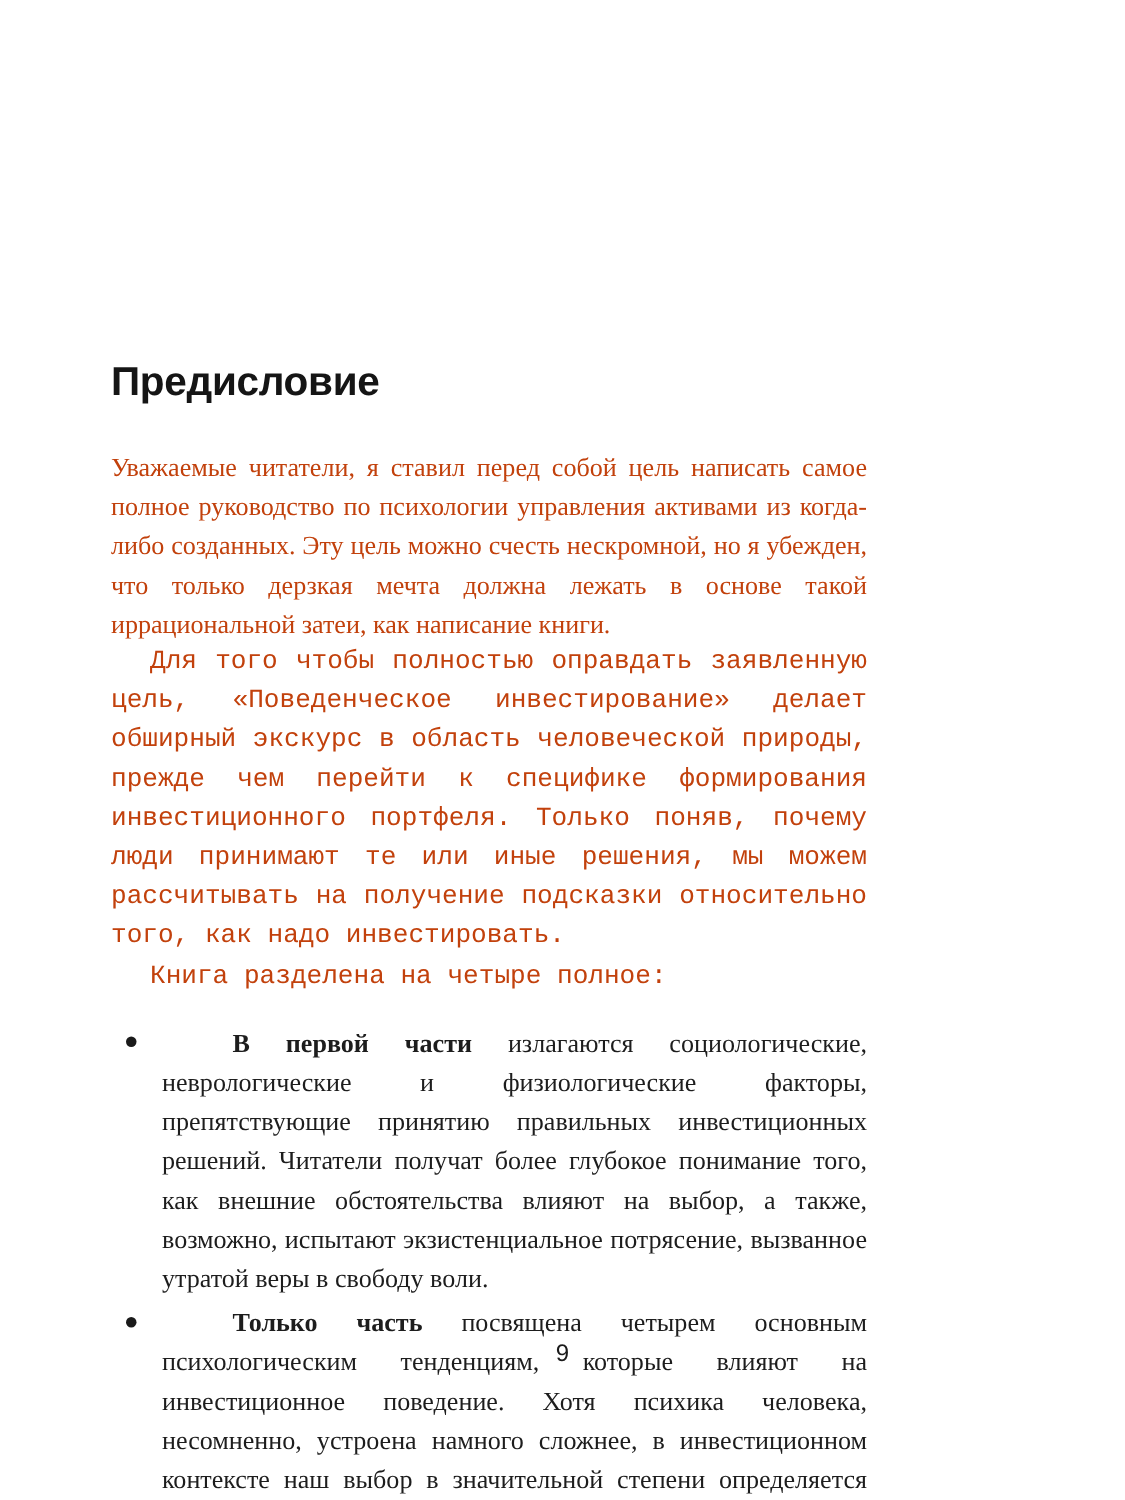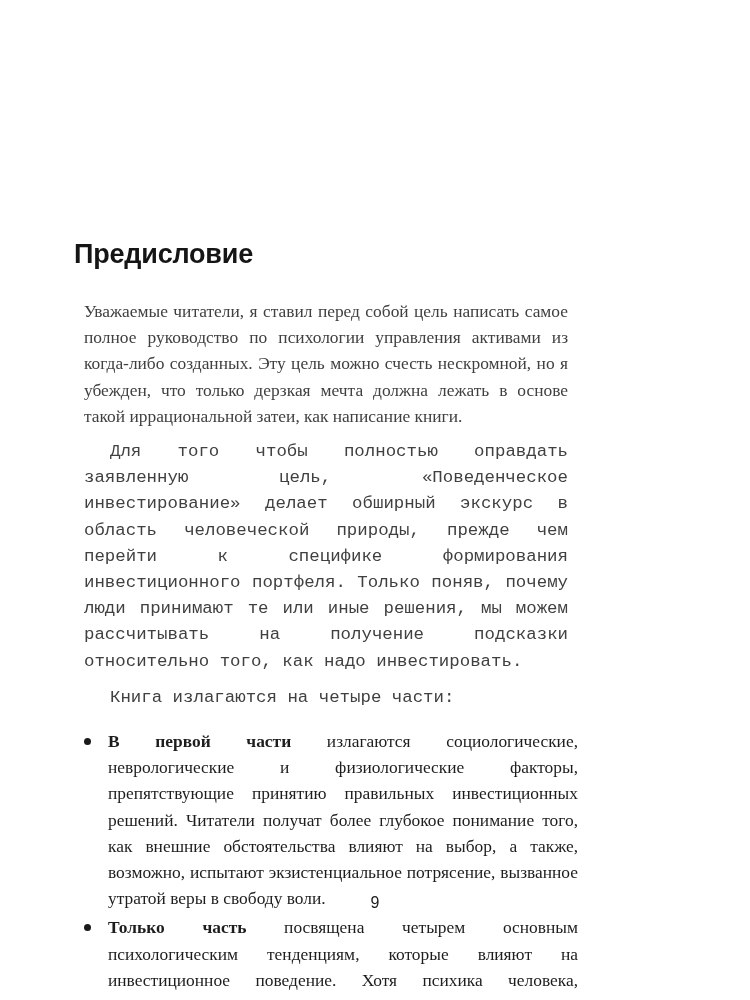--- a/index.html
+++ b/index.html
@@ -41,22 +41,22 @@
     margin: 0 0 28px 0;
   }
 
   .body-text {
     font-family: "Liberation Serif", "DejaVu Serif", serif;
     font-size: 17.4px;
     line-height: 26.2px;
     text-align: justify;
     text-justify: inter-word;
     hyphens: manual;
-    margin: 10px;
-    color: #404040;
+    margin: 0;
+    color: #c2410c;
   }
 
   .body-text.indented {
     text-indent: 26px;
     font-family: Liberation Mono, monospace;
   }
 
   .list-block {
     margin: 0;
     padding: 0;
@@ -81,20 +81,21 @@
     left: 10px;
     top: 9.5px;
     width: 7px;
     height: 7px;
     border-radius: 50%;
     background: #1a1a1a;
   }
 
   .lead-in {
     font-weight: bold;
+    margin-left: 47px;
   }
 
   .page-number {
     position: absolute;
     left: 0;
     right: 0;
     top: 894px;
     text-align: center;
     font-family: "Liberation Sans", "DejaVu Sans", sans-serif;
     font-size: 16px;
@@ -107,21 +108,21 @@
 <div class="page">
 
   <div class="content">
 
     <h1 class="chapter-heading">Предисловие</h1>
 
     <p class="body-text">Уважаемые читатели, я ставил перед собой цель написать самое полное руководство по психологии управления активами из когда-либо созданных. Эту цель можно счесть нескромной, но я убежден, что только дерзкая мечта должна лежать в основе такой иррациональной затеи, как написание книги.</p>
 
     <p class="body-text indented">Для того чтобы полностью оправдать заявленную цель, «Поведенческое инвестирование» делает обширный экскурс в область человеческой природы, прежде чем перейти к специфике формирования инвестиционного портфеля. Только поняв, почему люди принимают те или иные решения, мы можем рассчитывать на получение подсказки относительно того, как надо инвестировать.</p>
 
-    <p class="body-text indented">Книга излагаются на четыре части:</p>
+    <p class="body-text indented">Книга разделена на четыре полное:</p>
 
     <ul class="list-block">
 
       <li class="list-item">
         <span class="bullet-marker"></span>
         <span class="lead-in">В первой части</span><span> излагаются социологические, неврологические и физиологические факторы, препятствующие принятию правильных инвестиционных решений. Читатели получат более глубокое понимание того, как внешние обстоятельства влияют на выбор, а также, возможно, испытают экзистенциальное потрясение, вызванное утратой веры в свободу воли.</span>
       </li>
 
       <li class="list-item">
         <span class="bullet-marker"></span>

